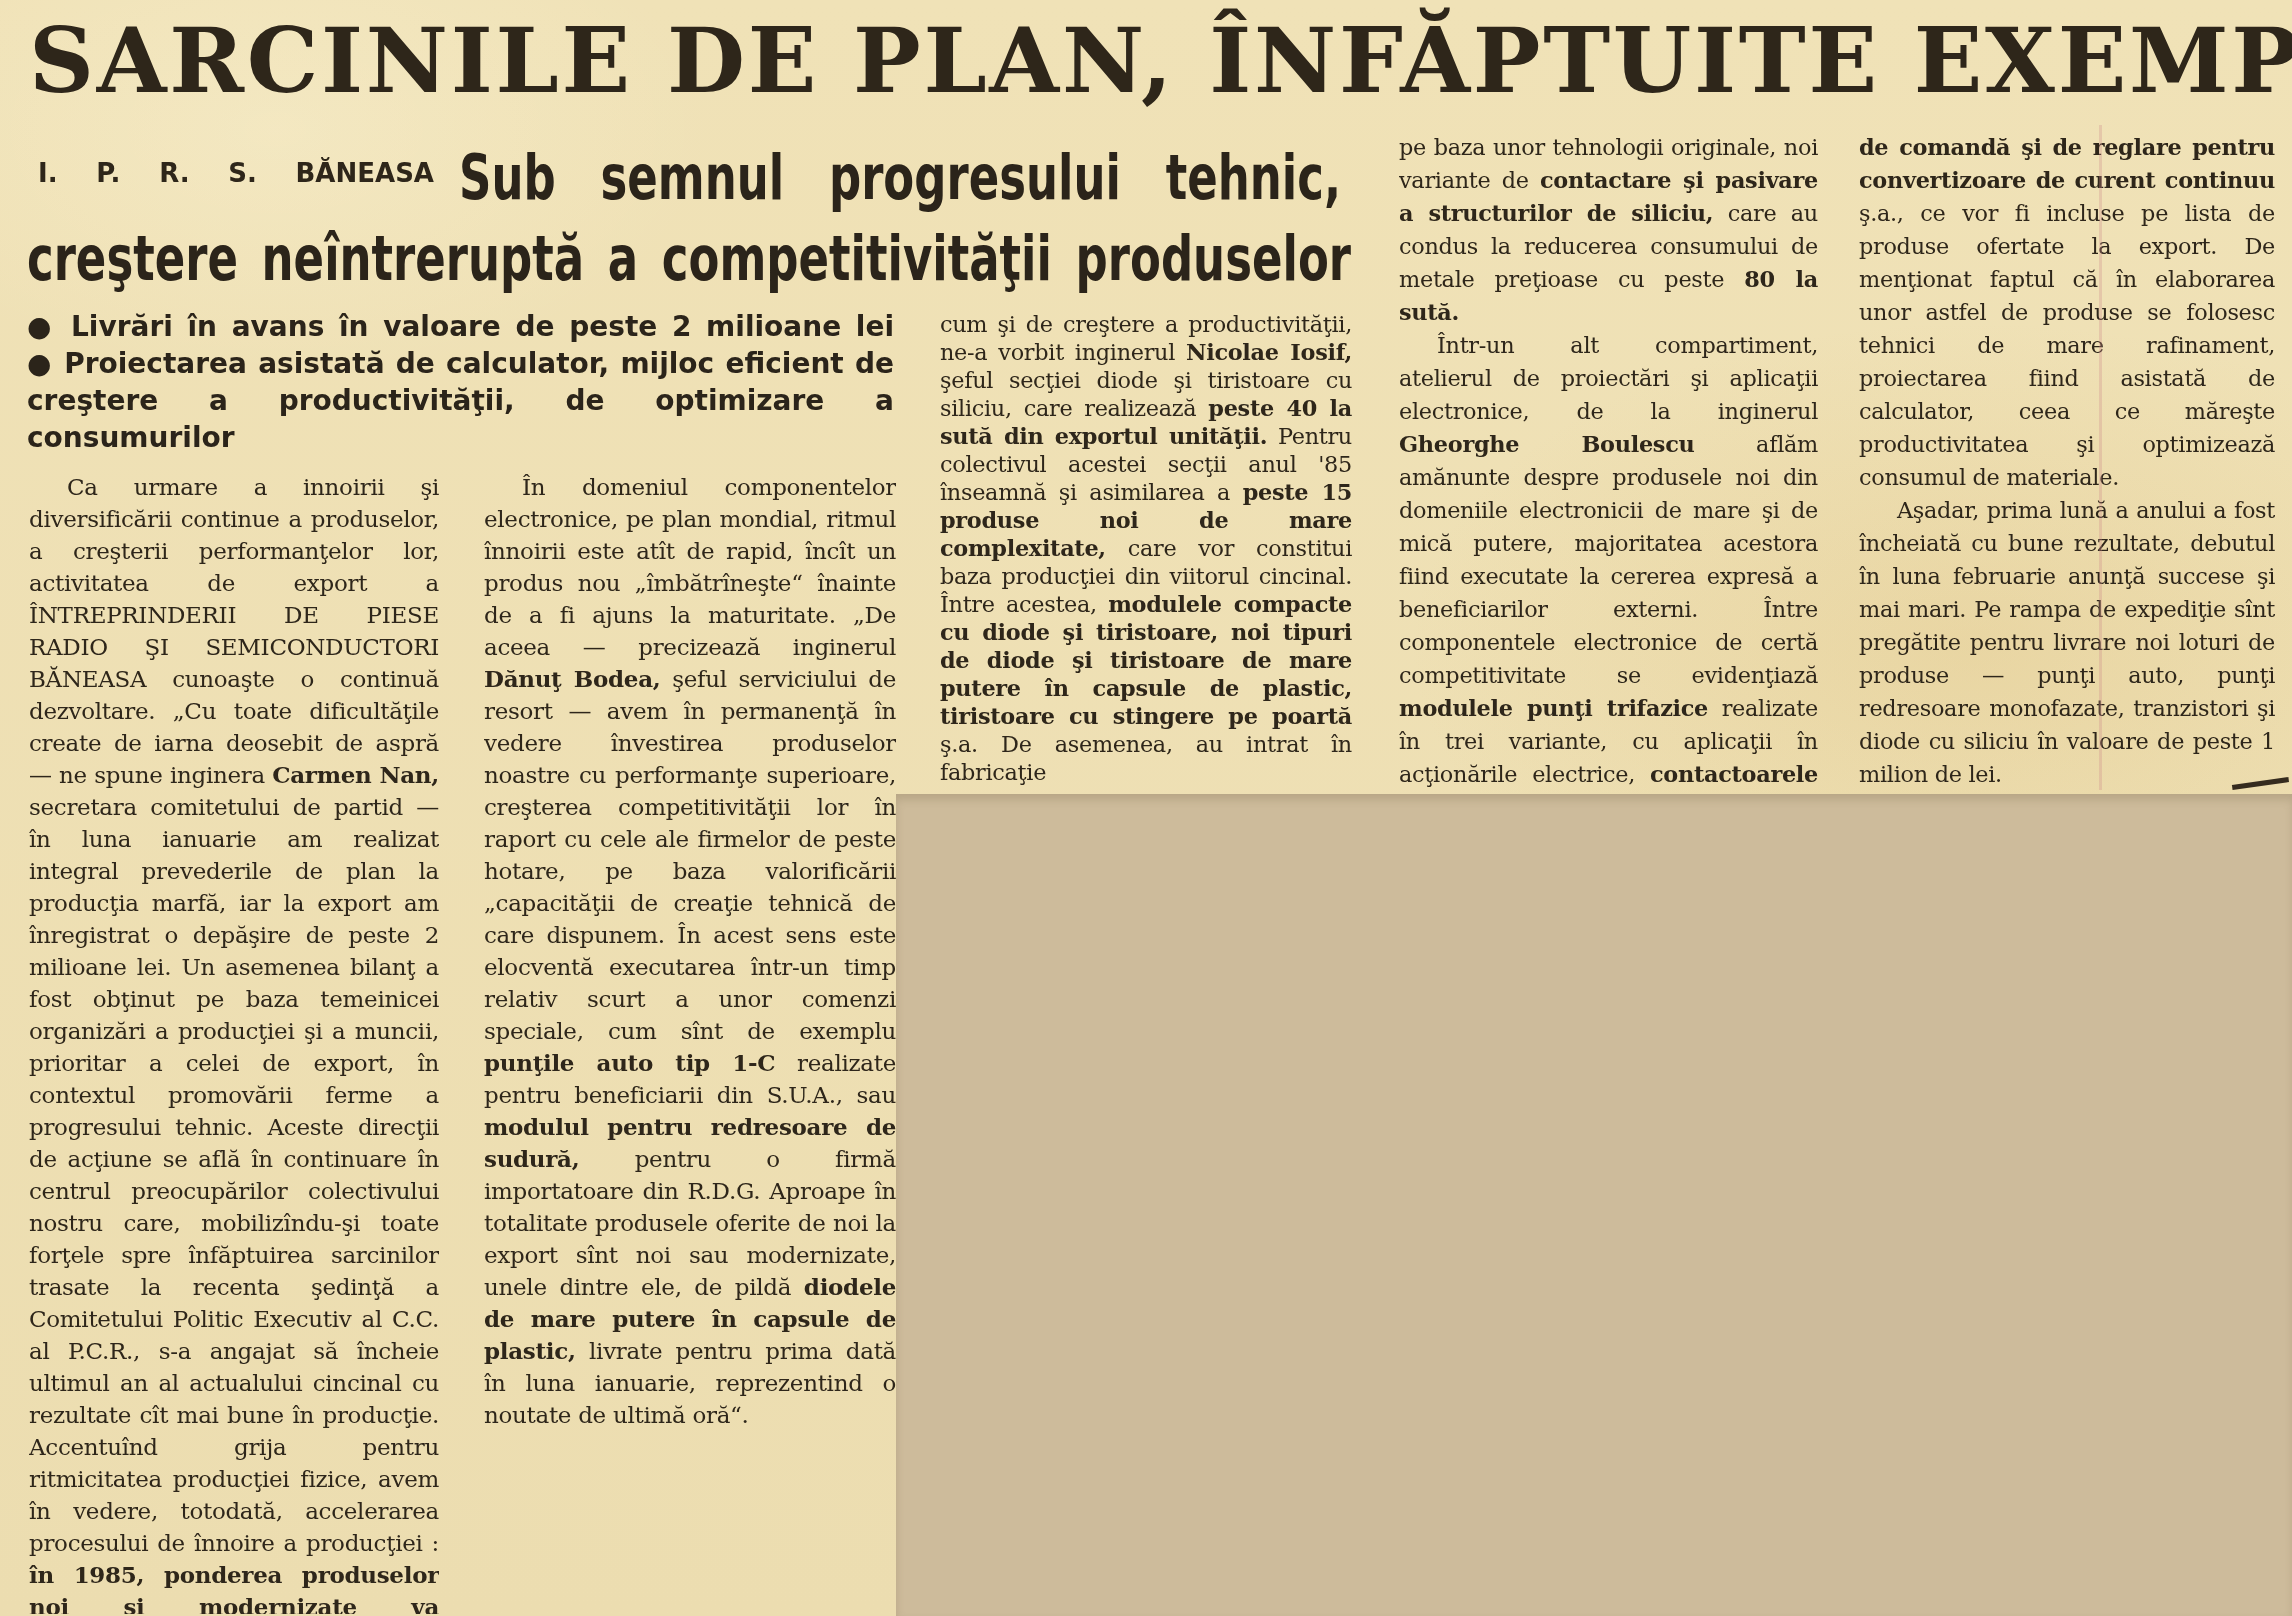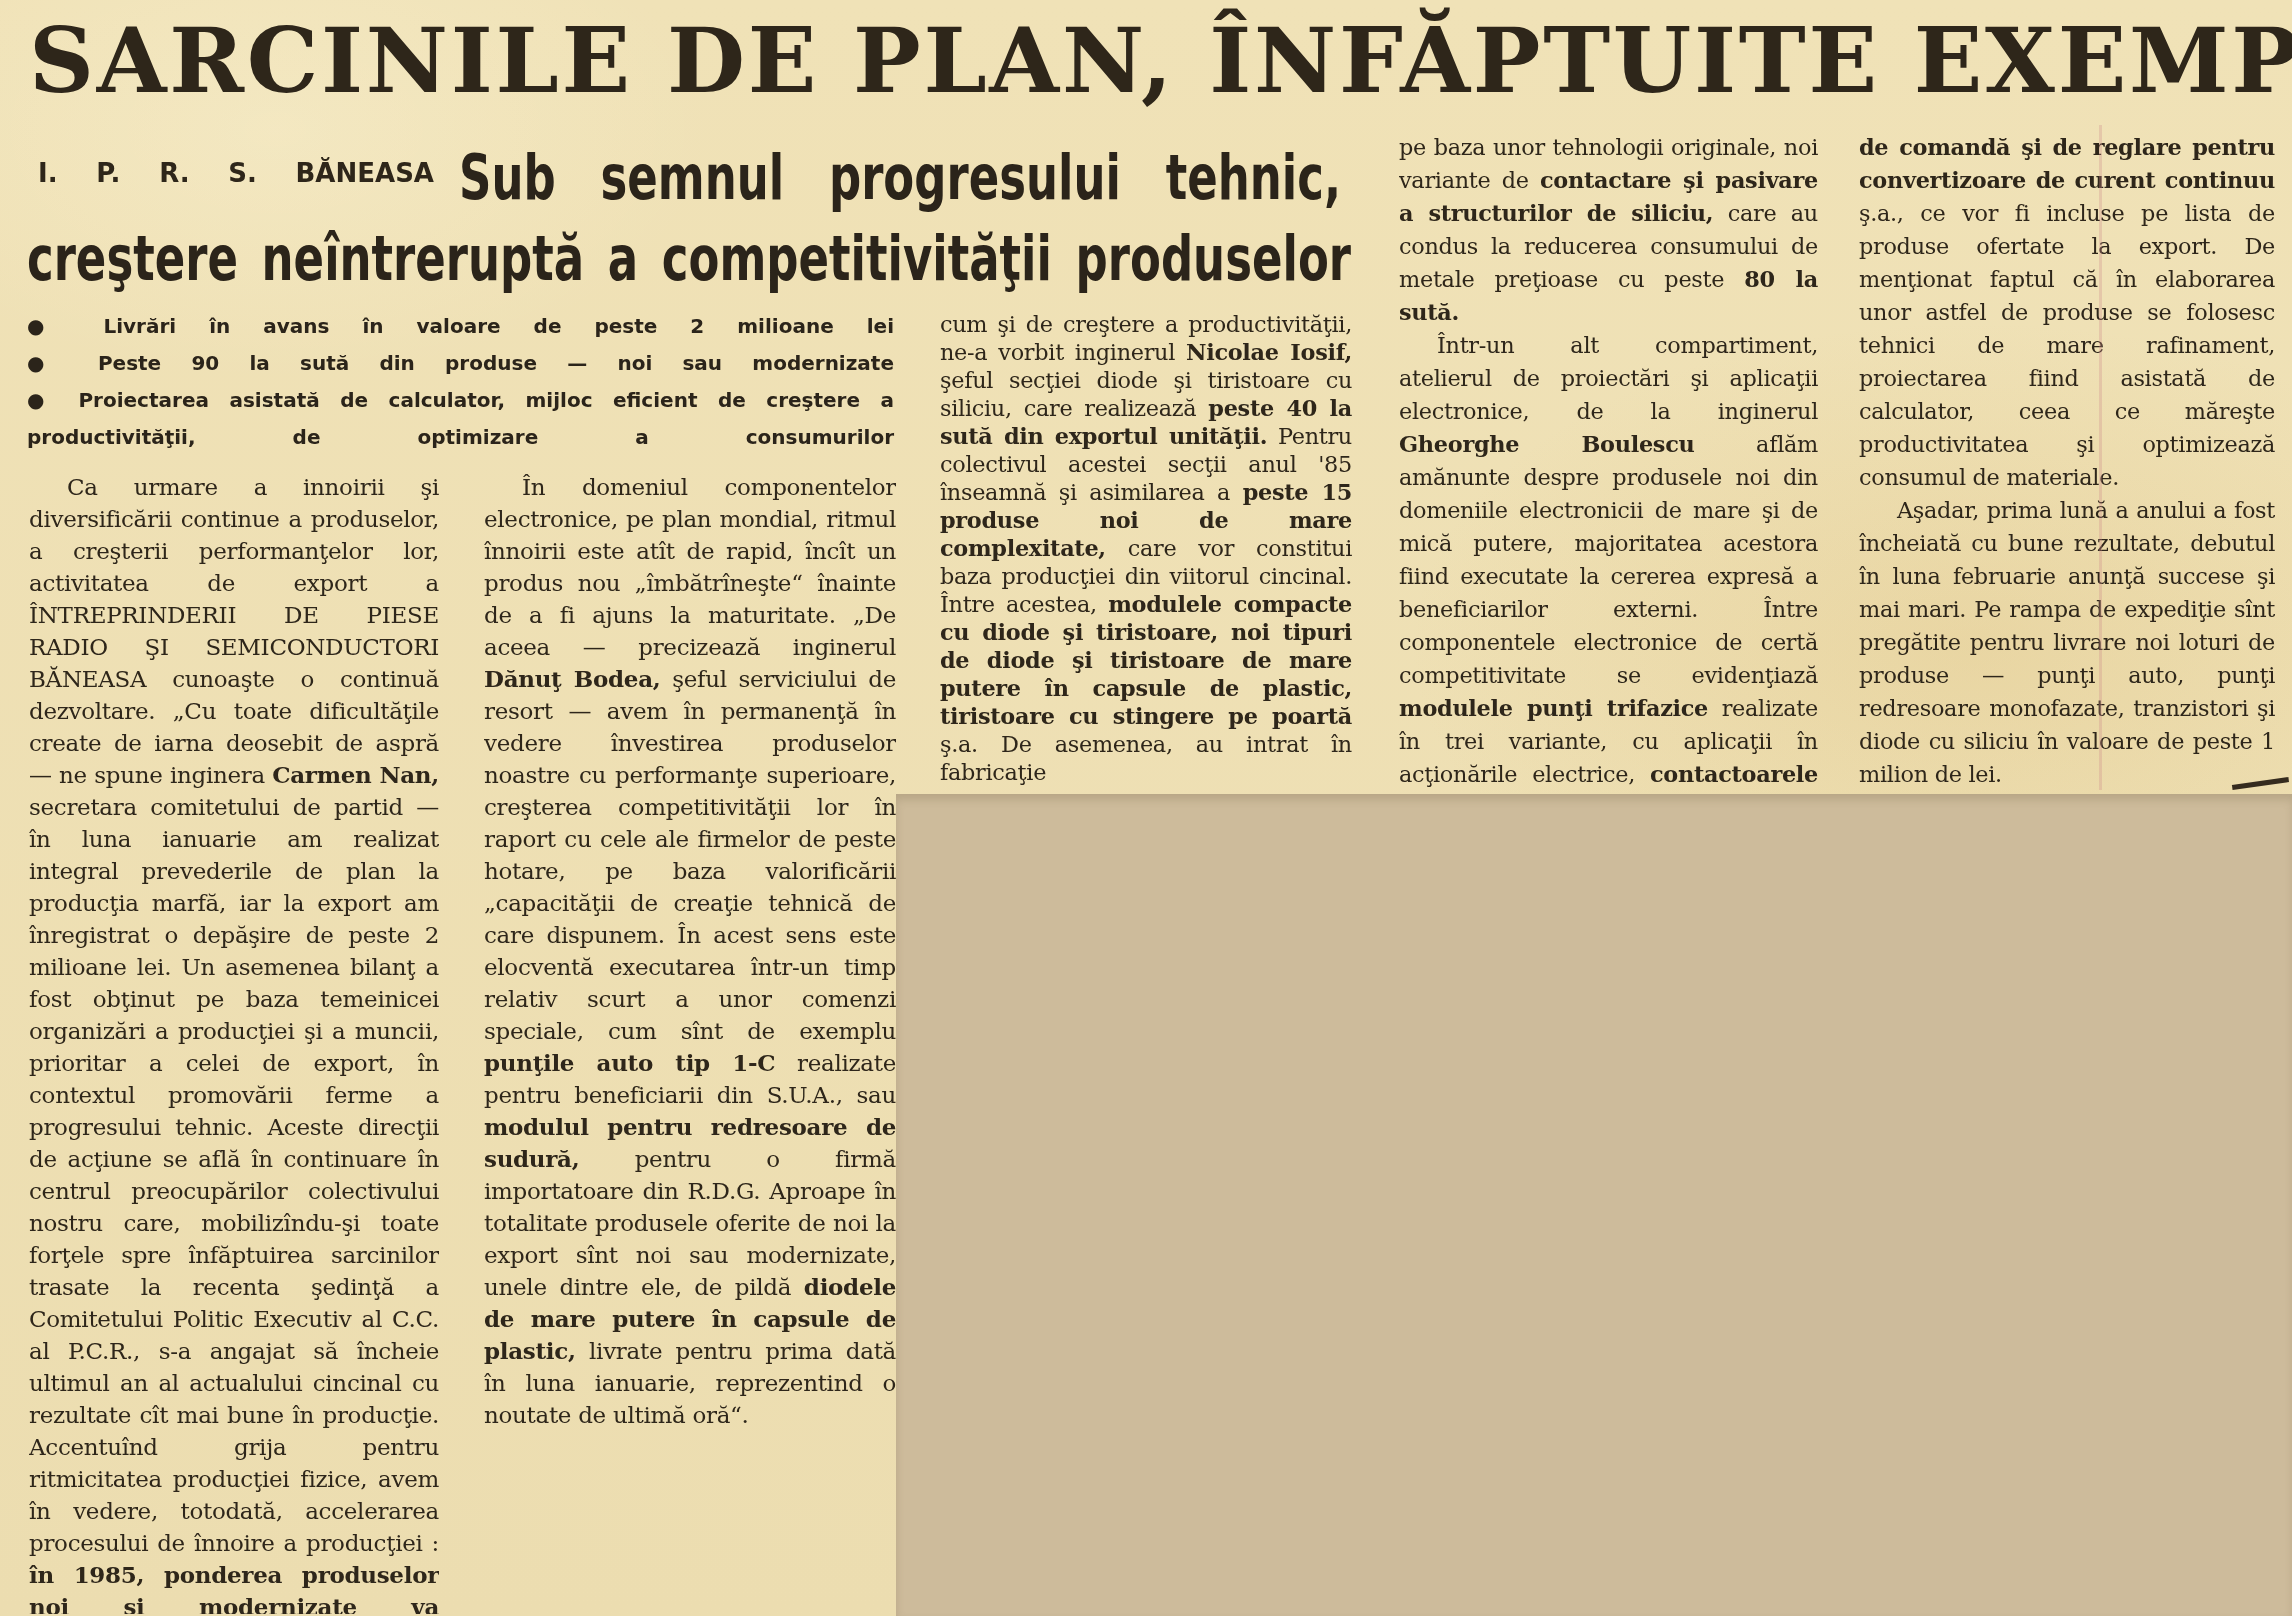--- a/index.html
+++ b/index.html
@@ -35,21 +35,21 @@
     transform:scale(1,1.38);transform-origin:left top;
     text-align:justify;text-align-last:justify;
     letter-spacing:0px;
     color:#2b241a;
   }
   .title-1{left:459px;top:145px;width:882px;}
   .title-2{left:27px;top:226px;width:1324px;}
   .bullets{
     position:absolute;left:27px;top:308px;width:867px;
     font-family:"DejaVu Sans", sans-serif;
-    font-weight:bold;font-size:20px;line-height:37px;
+    font-weight:bold;font-size:28px;line-height:37px;
     color:#2b241a;
   }
   .bullet{text-align:justify;text-align-last:justify;}
   .col{
     position:absolute;
     text-align:justify;
     letter-spacing:-0.3px;
     overflow:hidden;
   }
   .col p{margin:0;padding:0;}
@@ -96,21 +96,20 @@
 
   <div class="headline">SARCINILE DE PLAN, ÎNFĂPTUITE EXEMPLAR</div>
 
   <div class="kicker">I. P. R. S. BĂNEASA</div>
 
   <div class="title-line title-1">Sub semnul progresului tehnic,</div>
   <div class="title-line title-2">creştere neîntreruptă a competitivităţii produselor</div>
 
   <div class="bullets">
     <div class="bullet">● Livrări în avans în valoare de peste 2 milioane lei</div>
-    <div class="bullet">● Peste 90 la sută din produse — noi sau modernizate</div>
     <div class="bullet">● Proiectarea asistată de calculator, mijloc eficient de creştere a productivităţii, de optimizare a consumurilor</div>
   </div>
 
   <div class="col col-1">
     <div>
         <p class="indent"><span>Ca urmare a innoirii şi diversificării continue a produselor, a creşterii performanţelor lor, activitatea de export a ÎNTREPRINDERII DE PIESE RADIO ŞI SEMICONDUCTORI BĂNEASA cunoaşte o continuă dezvoltare. „Cu toate dificultăţile create de iarna deosebit de aspră — ne spune inginera </span><span class="b">Carmen Nan,</span><span> secretara comitetului de partid — în luna ianuarie am realizat integral prevederile de plan la producţia marfă, iar la export am înregistrat o depăşire de peste 2 milioane lei. Un asemenea bilanţ a fost obţinut pe baza temeinicei organizări a producţiei şi a muncii, prioritar a celei de export, în contextul promovării ferme a progresului tehnic. Aceste direcţii de acţiune se află în continuare în centrul preocupărilor colectivului nostru care, mobilizîndu-şi toate forţele spre înfăptuirea sarcinilor trasate la recenta şedinţă a Comitetului Politic Executiv al C.C. al P.C.R., s-a angajat să încheie ultimul an al actualului cincinal cu rezultate cît mai bune în producţie. Accentuînd grija pentru ritmicitatea producţiei fizice, avem în vedere, totodată, accelerarea procesului de înnoire a producţiei : </span><span class="b">în 1985, ponderea produselor noi şi modernizate va reprezenta, în valoarea producţiei marfă, peste 90 la sută.</span></p>
       </div>
   </div>
 
   <div class="col col-2">

